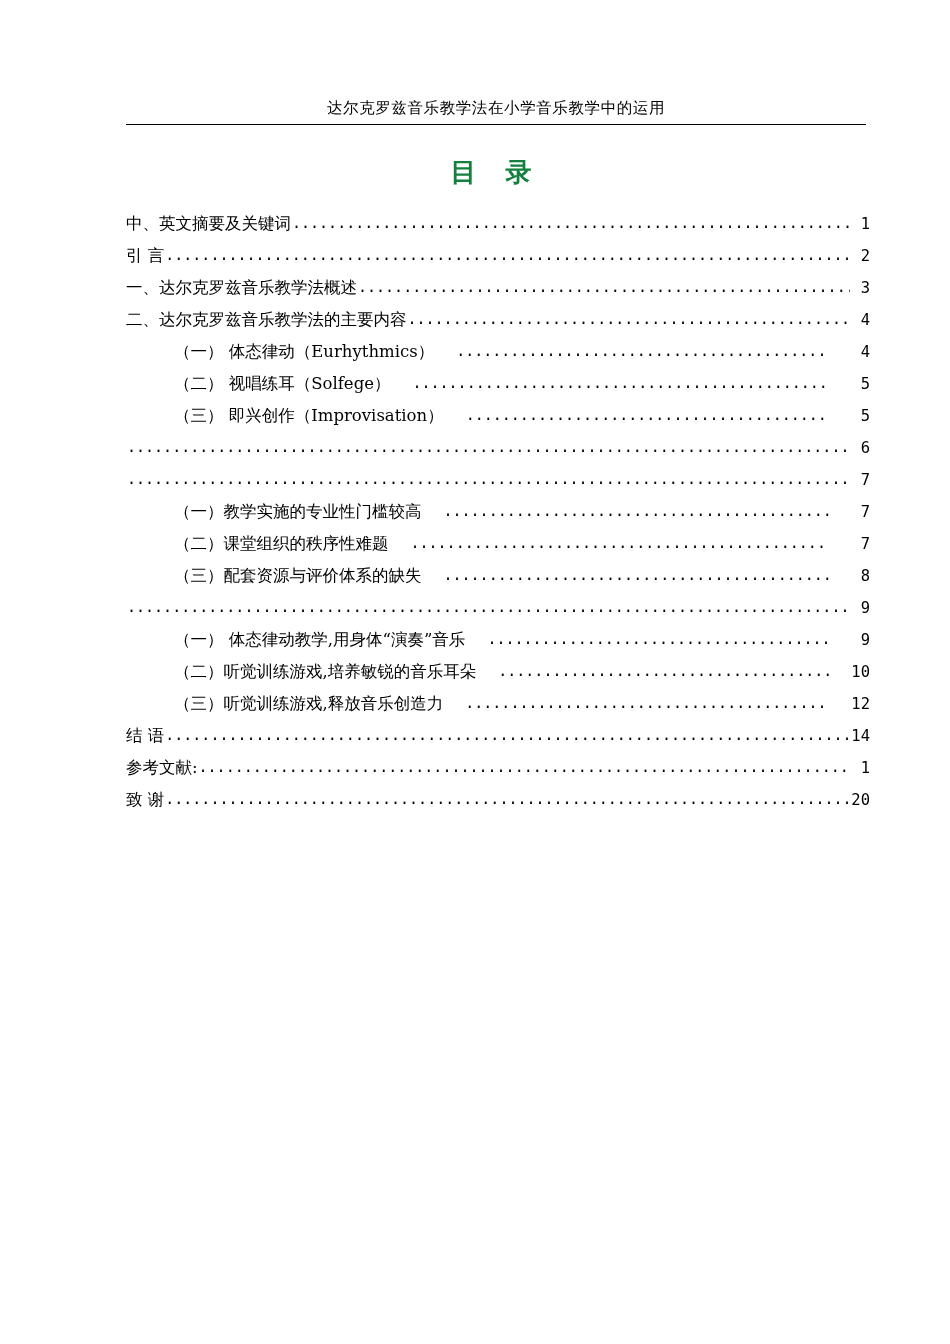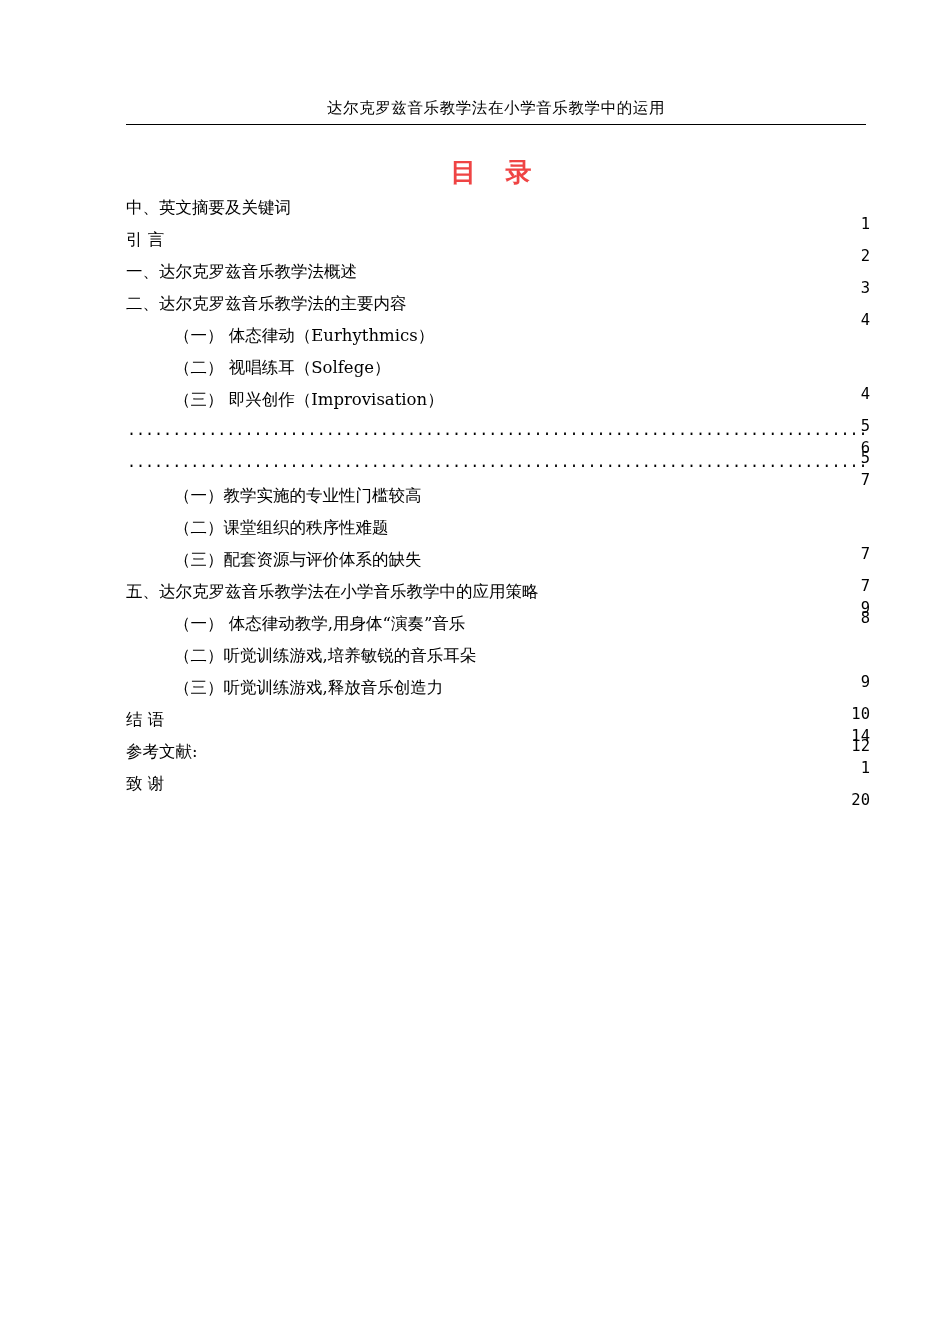--- a/index.html
+++ b/index.html
@@ -44,38 +44,38 @@
   
   .doc-title {
     position: absolute;
     left: 126px;
     top: 155px;
     width: 740px;
     text-align: center;
     font-size: 26px;
     font-weight: bold;
     letter-spacing: 10px;
-    color: #ef4444;
+    color: #15803d;
     font-family: "DejaVu Serif", "Liberation Serif", serif;
   }
   
   .toc {
     position: absolute;
     left: 126px;
     top: 200px;
     width: 744px;
   }
   .toc-row {
     display: flex;
+    align-items: flex-end;
     font-size: 16.5px;
     line-height: 1;
     height: 32px;
     color: #000;
     white-space: nowrap;
-    flex-direction: column;
   }
   .toc-row .label {
     flex: 0 0 auto;
     font-family: "DejaVu Serif", "Liberation Serif", serif;
   }
   .toc-row .leader {
     flex: 1 1 auto;
     overflow: hidden;
     white-space: nowrap;
     font-family: "DejaVu Sans Mono", "Liberation Mono", monospace;
@@ -159,21 +159,20 @@
         <span class="label">（二）课堂组织的秩序性难题</span>
         <span class="leader">............................................................................................................................................</span>
         <span class="pageno">7</span>
       </div>
       <div class="toc-row lvl1">
         <span class="label">（三）配套资源与评价体系的缺失</span>
         <span class="leader">............................................................................................................................................</span>
         <span class="pageno">8</span>
       </div>
       <div class="toc-row lvl0">
-        <span class="label">五、达尔克罗兹音乐教学法在小学音乐教学中的应用策略</span>
         <span class="leader">............................................................................................................................................</span>
         <span class="pageno">9</span>
       </div>
       <div class="toc-row lvl1">
         <span class="label">（一） 体态律动教学,用身体“演奏”音乐</span>
         <span class="leader">............................................................................................................................................</span>
         <span class="pageno">9</span>
       </div>
       <div class="toc-row lvl1">
         <span class="label">（二）听觉训练游戏,培养敏锐的音乐耳朵</span>

